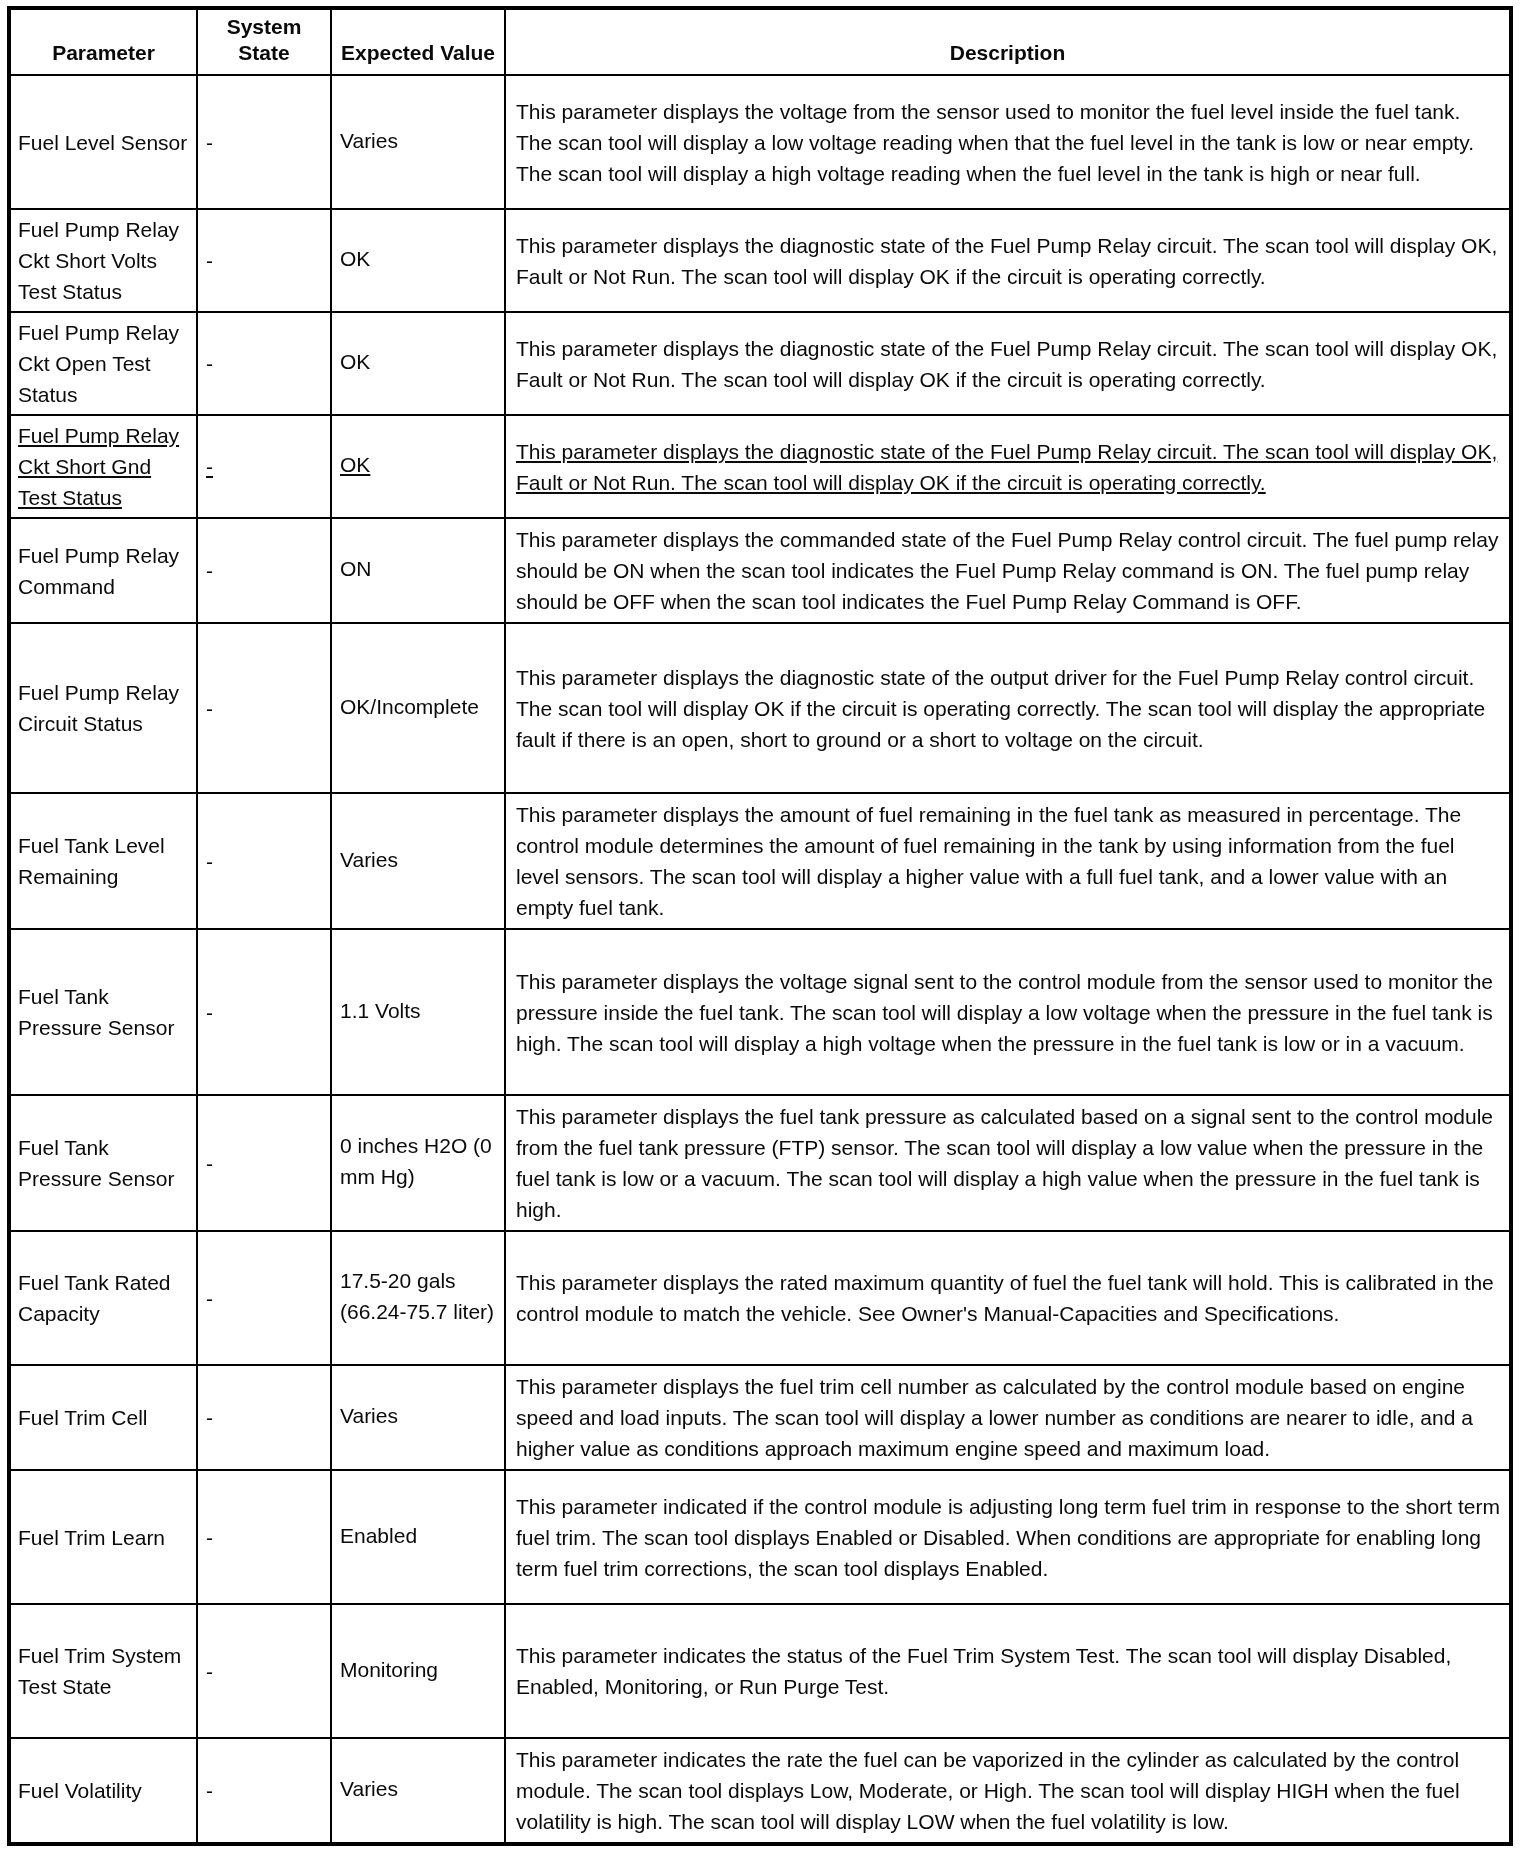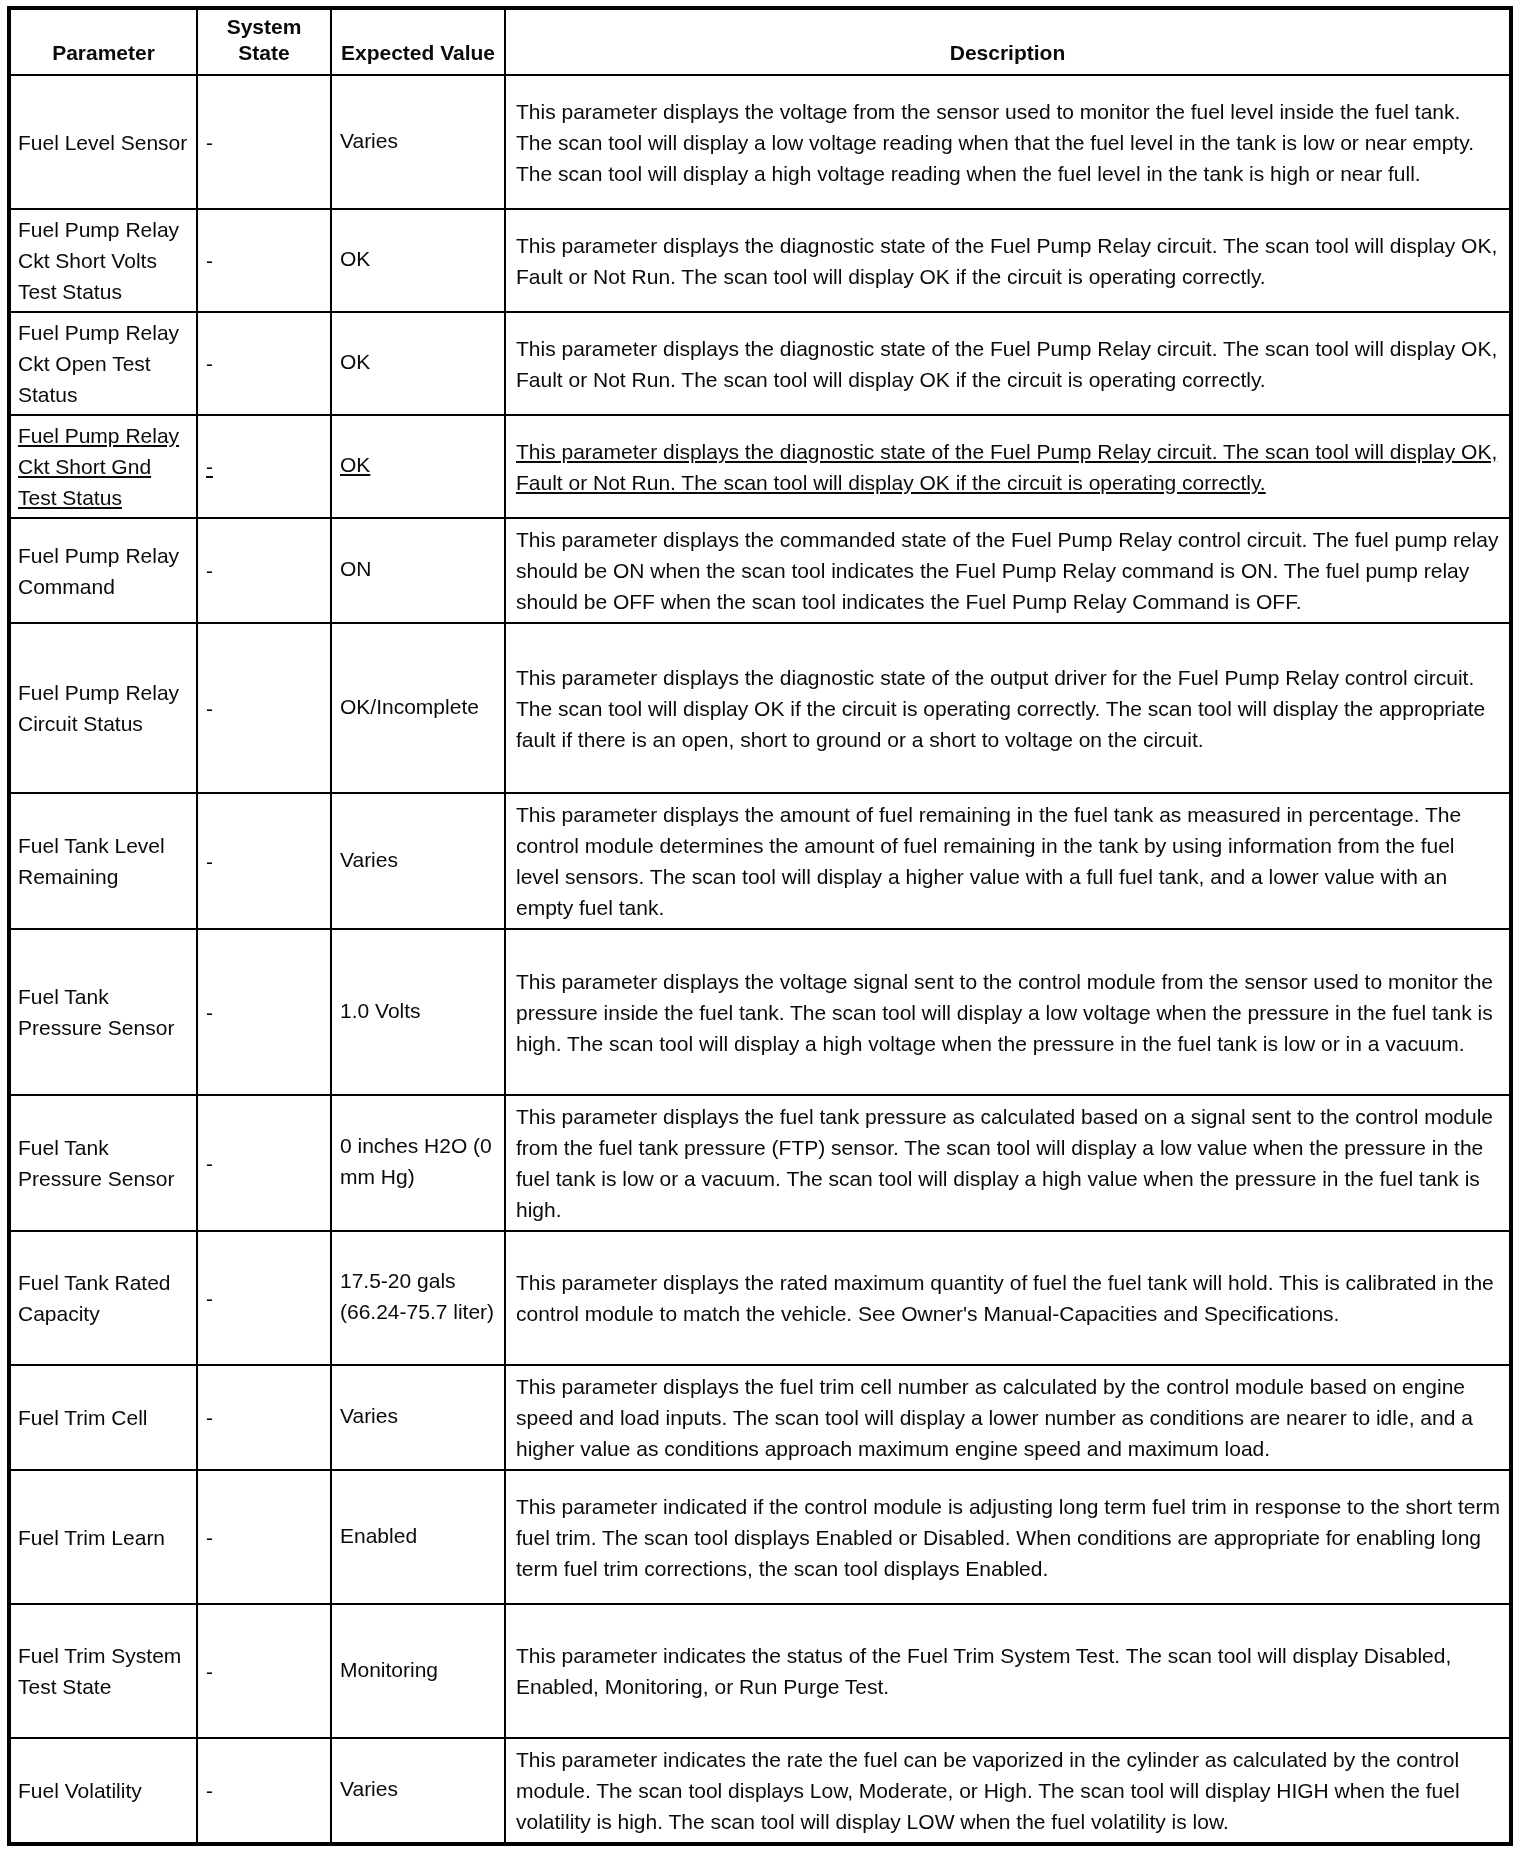--- a/index.html
+++ b/index.html
@@ -131,21 +131,21 @@
   <tr>
     <td class="cell-param">Fuel Tank Level Remaining</td>
     <td class="cell-state">-</td>
     <td class="cell-expected">Varies</td>
     <td class="cell-desc">This parameter displays the amount of fuel remaining in the fuel tank as measured in percentage. The control module determines the amount of fuel remaining in the tank by using information from the fuel level sensors. The scan tool will display a higher value with a full fuel tank, and a lower value with an empty fuel tank.</td>
   </tr>
 
   <tr>
     <td class="cell-param">Fuel Tank Pressure Sensor</td>
     <td class="cell-state">-</td>
-    <td class="cell-expected">1.0 Volts</td>
+    <td class="cell-expected">1.1 Volts</td>
     <td class="cell-desc">This parameter displays the voltage signal sent to the control module from the sensor used to monitor the pressure inside the fuel tank. The scan tool will display a low voltage when the pressure in the fuel tank is high. The scan tool will display a high voltage when the pressure in the fuel tank is low or in a vacuum.</td>
   </tr>
 
   <tr>
     <td class="cell-param">Fuel Tank Pressure Sensor</td>
     <td class="cell-state">-</td>
     <td class="cell-expected">0 inches H2O (0 mm Hg)</td>
     <td class="cell-desc">This parameter displays the fuel tank pressure as calculated based on a signal sent to the control module from the fuel tank pressure (FTP) sensor. The scan tool will display a low value when the pressure in the fuel tank is low or a vacuum. The scan tool will display a high value when the pressure in the fuel tank is high.</td>
   </tr>
 

